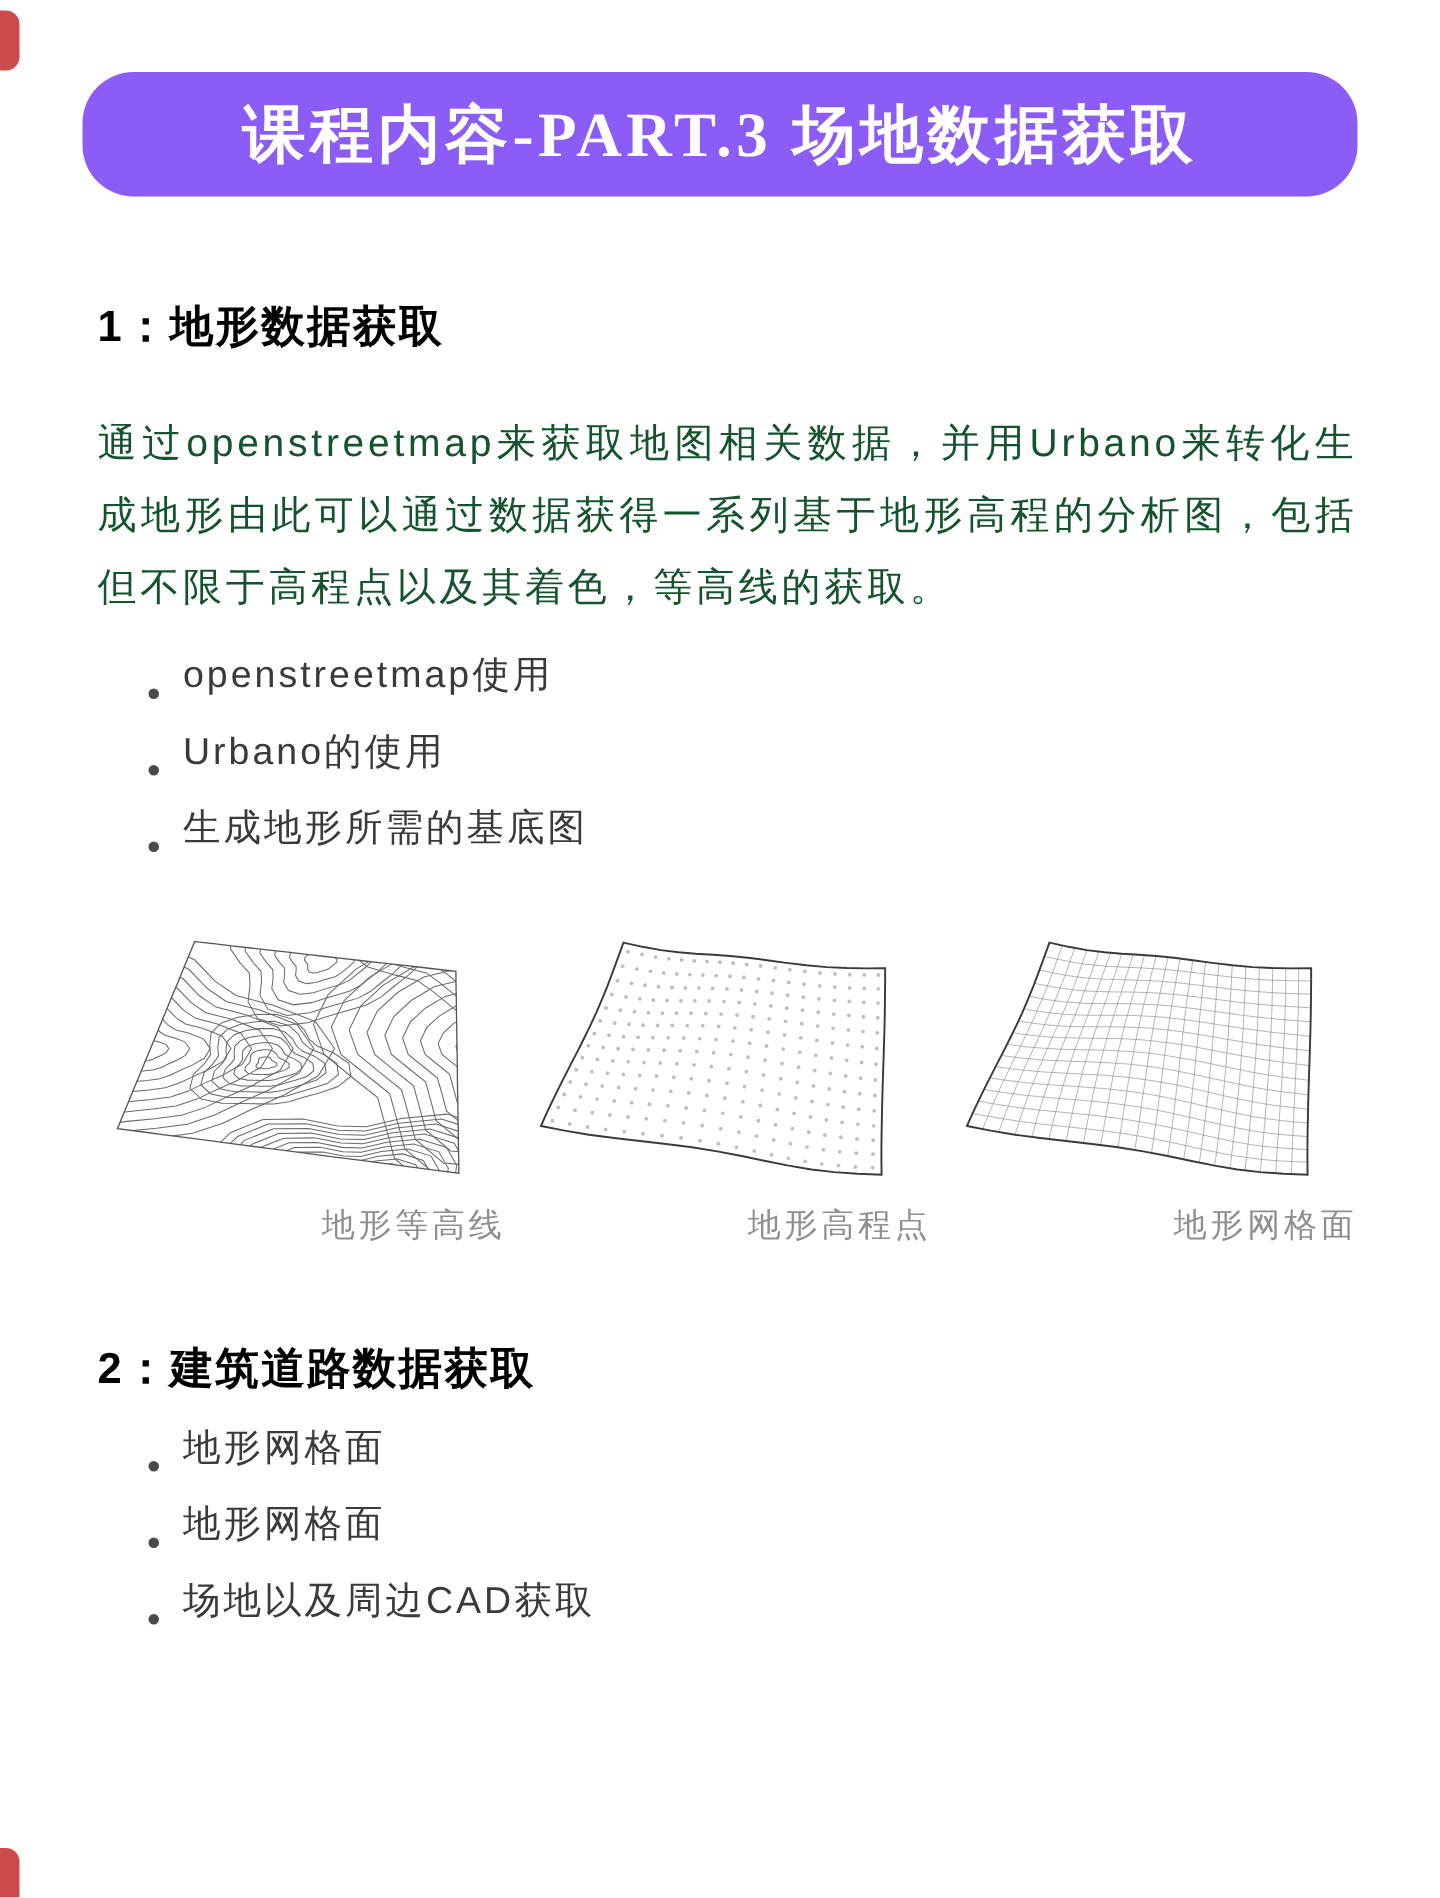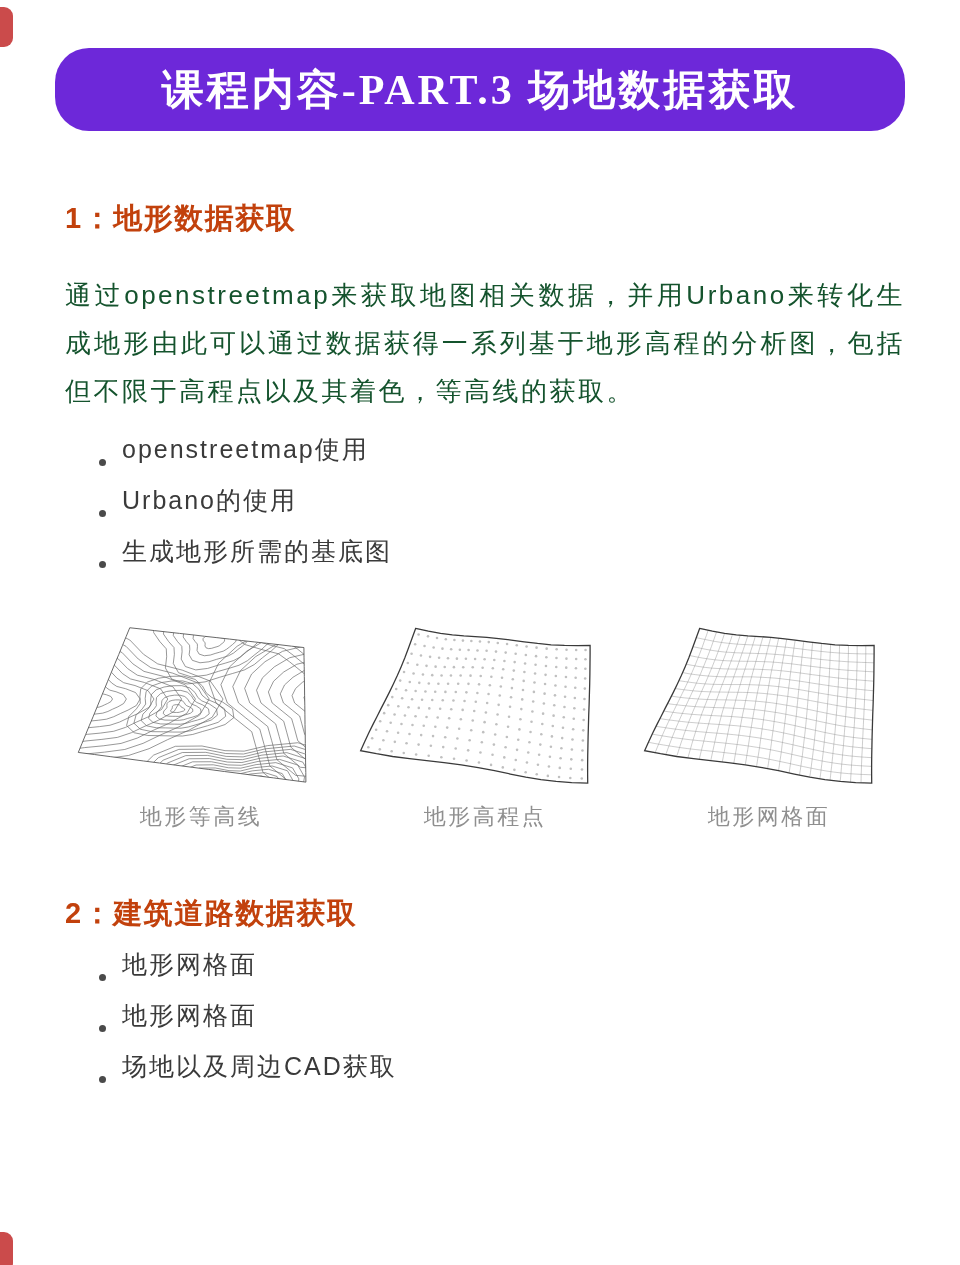--- a/index.html
+++ b/index.html
@@ -10,31 +10,31 @@
     font-family:"Liberation Sans","DejaVu Sans",sans-serif; color:#3a3a3a;
   }
   .side-tab {
     position:absolute; left:0; width:13px; height:40px;
     background:#cb4b4b; border-radius:0 9px 9px 0;
   }
   .side-tab.top { top:7px; }
   .side-tab.bottom { top:1232px; }
   .banner {
     margin:48px 0 0 55px; width:850px; height:83px;
-    background:#6d28d9; border-radius:34px;
+    background:#8b5cf6; border-radius:34px;
     display:flex; align-items:center; justify-content:center;
   }
   .banner h1 {
     font-family:"Liberation Serif","DejaVu Serif",serif;
     font-weight:bold; font-size:42px; color:#ffffff; letter-spacing:3px;
     white-space:nowrap;
   }
   .content { padding:0 55px 0 65px; }
   .sec-heading {
-    margin-top:70px; font-size:29px; font-weight:bold; color:#c2410c;
+    margin-top:70px; font-size:29px; font-weight:bold; color:#000000;
     letter-spacing:1.5px; line-height:34px;
   }
   .sec-heading.second { margin-top:64px; }
   .para {
     margin-top:36px; font-size:26px; line-height:48px; color:#14532d;
     text-align:justify; text-justify:inter-character; letter-spacing:2.5px;
   }
   ul.bullets { margin-top:14px; list-style:none; }
   ul.bullets li {
     display:flex; align-items:flex-end; margin-top:24px; height:27px;
@@ -44,21 +44,21 @@
     width:7px; height:7px; border-radius:50%; background:#4a4a4a;
     margin:0 16px 0 34px; flex:0 0 auto;
   }
   .figure-row {
     margin-top:36px; display:flex; justify-content:space-between;
     align-items:flex-start;
   }
   figure { width:272px; }
   figure svg { display:block; width:272px; height:190px; }
   figcaption {
-    margin-top:8px; text-align:center; font-size:22px; color:#8f8f8f;
+    margin-top:8px; text-align:right; font-size:22px; color:#8f8f8f;
     letter-spacing:2.5px;
   }
 </style>
 </head>
 <body>
 
 <div class="page">
   <div class="side-tab top"></div>
   <div class="side-tab bottom"></div>
 

